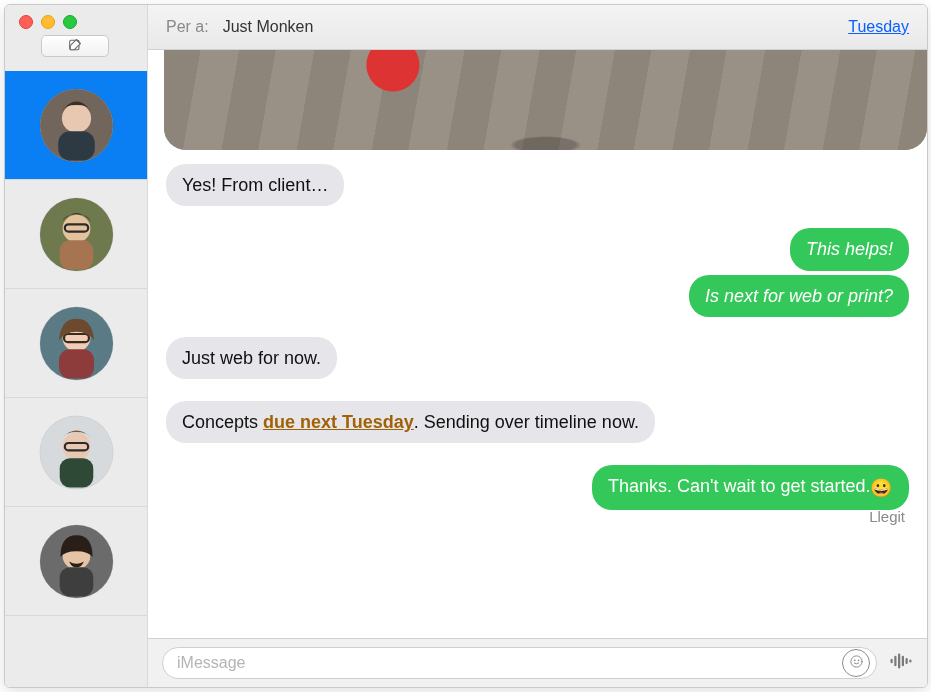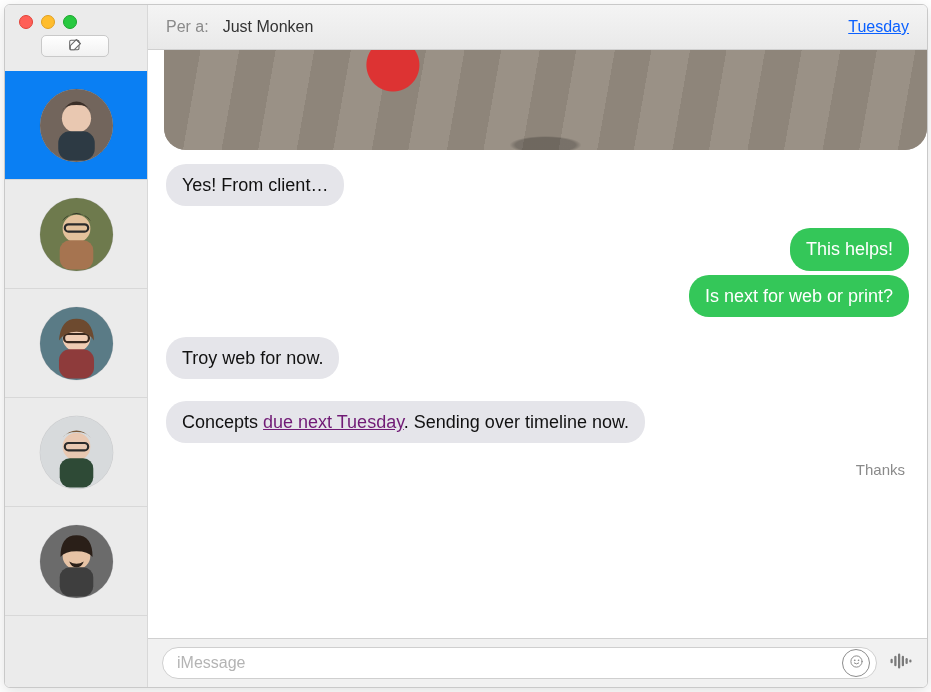--- a/index.html
+++ b/index.html
@@ -110,23 +110,23 @@
     max-width:68%;
     padding:9px 16px;
     font-size:18px;line-height:1.35;
     border-radius:20px;
     position:relative;
   }
   .bubble.gray{background:var(--bubble-gray);color:#111;margin-left:2px;}
   .bubble.green{background:var(--bubble-green);color:#fff;margin-right:2px;}
   .row + .row.right .bubble.green{}
   .stack>.row{margin-bottom:4px;}
-  .stack{margin-bottom:16px;}
+  .stack{margin-bottom:16px;font-style:italic;}
   .single{margin-bottom:22px;}
-  .under{color:#701a75;text-decoration:underline;}
+  .under{color:#a16207;text-decoration:underline;font-weight:bold;}
   .emoji{font-size:18px;vertical-align:-2px;}
   .receipt{
     text-align:right;color:#8a8a8a;font-size:15px;margin:-4px 6px 6px 0;
   }
 
   
   .footer{
     height:48px;border-top:1px solid var(--divider);
     background:var(--footer-bg);
     display:flex;align-items:center;gap:12px;padding:0 14px;
@@ -253,30 +253,35 @@
         </div>
         <div class="row right">
           <div class="bubble green">
             <span>Is next for web or print?</span>
           </div>
         </div>
       </div>
 
       <div class="row single">
         <div class="bubble gray">
-          <span>Troy web for now.</span>
+          <span>Just web for now.</span>
         </div>
       </div>
 
 
       <div class="row single">
         <div class="bubble gray" id="msg-parts">Concepts <span class="under">due next Tuesday</span>. Sending over timeline now.</div>
       </div>
 
-      <div class="receipt">Thanks</div>
+      <div class="row right" style="margin-bottom:2px">
+        <div class="bubble green">
+          <span>Thanks. Can't wait to get started.</span><span class="emoji">😀</span>
+        </div>
+      </div>
+      <div class="receipt">Llegit</div>
     </div>
 
     <footer class="footer">
       <div class="msg-field">
         <span class="ph">iMessage</span>
         <span class="round-icon">
           <span>
             <svg viewBox="0 0 24 24" stroke-width="1.6" stroke-linecap="round">
               <circle cx="12" cy="12" r="9"></circle>
               <circle cx="9" cy="10" r="0.5" fill="#8c8c8c"></circle>

